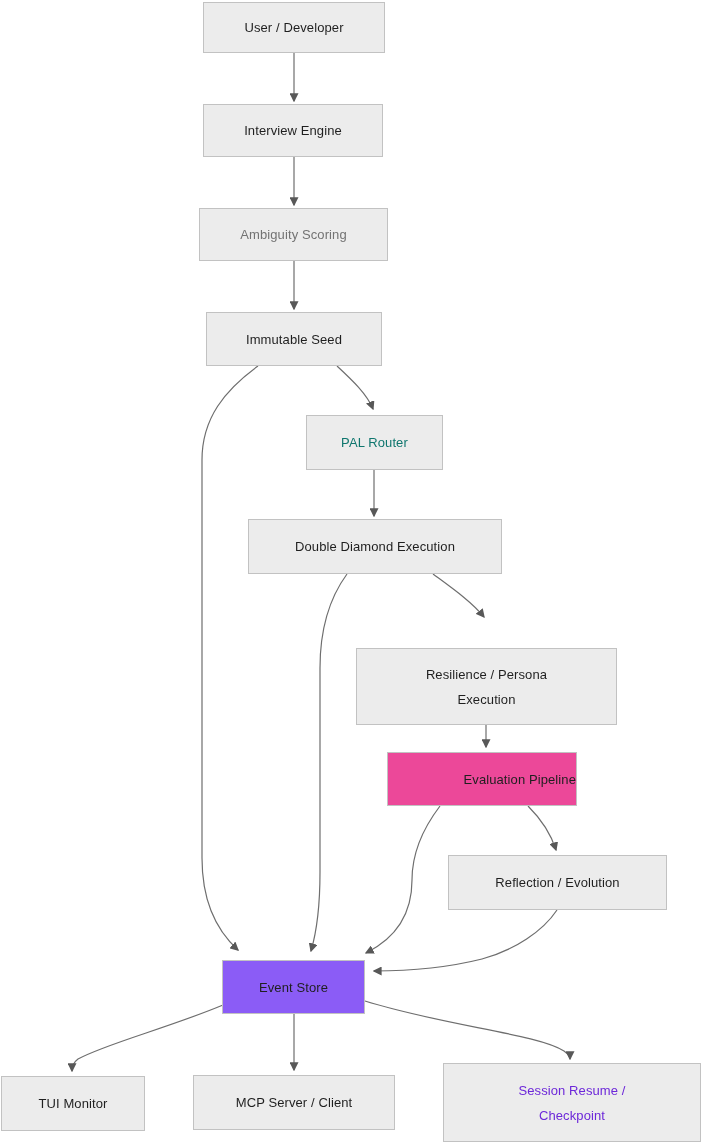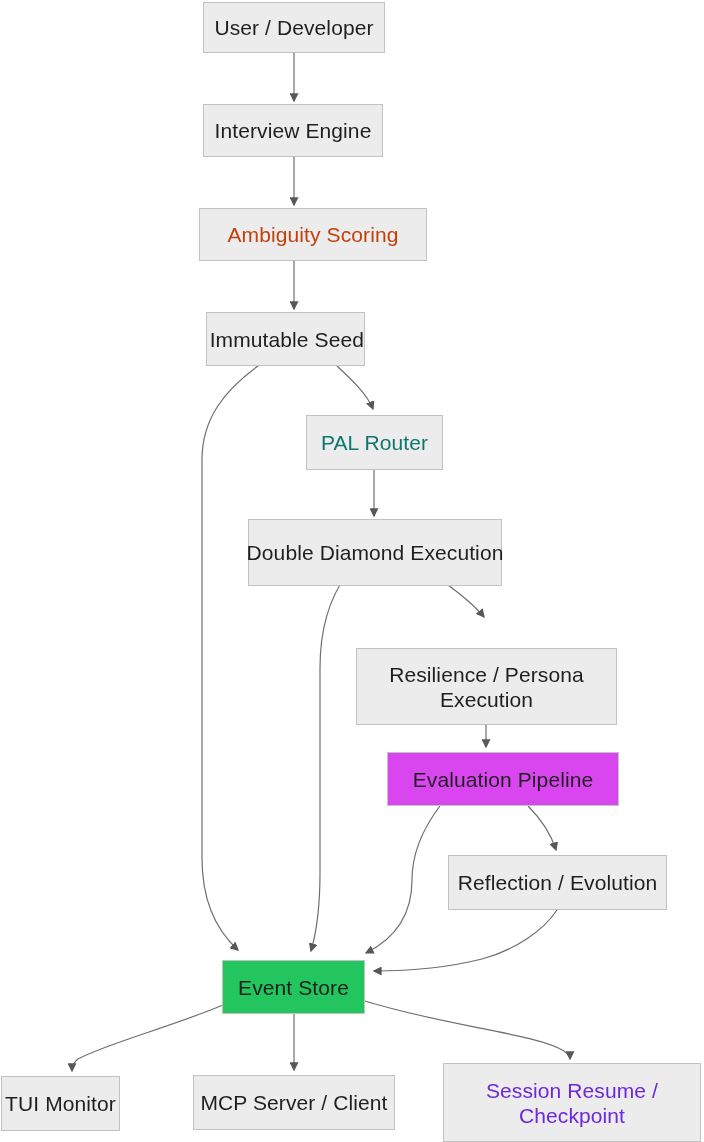--- a/index.html
+++ b/index.html
@@ -23,21 +23,21 @@
     height: 1142px;
   }
   .node {
     position: absolute;
     box-sizing: border-box;
     display: flex;
     flex-direction: column;
     align-items: center;
     justify-content: center;
     text-align: center;
-    font-size: 21px;
+    font-size: 13px;
     line-height: 25px;
     letter-spacing: 0.1px;
   }
   .node-line {
     display: block;
     white-space: nowrap;
   }
   .edge {
     fill: none;
   }
@@ -70,46 +70,46 @@
         <path d="M365,1001 C445,1026 538,1034 564,1051 C568,1054 570,1057 570,1059" class="edge" stroke="#6e6e6e" stroke-width="1.2" marker-end="url(#arrowhead)"></path>
       </g>
   </svg>
   <div id="node-layer">
       <div class="node" style="left: 203px; top: 2px; width: 182px; height: 51px; background: rgb(236, 236, 236); border: 1.5px solid rgb(194, 194, 194); color: rgb(31, 31, 31);">
         <span class="node-line">User / Developer</span>
       </div>
       <div class="node" style="left: 203px; top: 104px; width: 180px; height: 53px; background: rgb(236, 236, 236); border: 1.5px solid rgb(194, 194, 194); color: rgb(31, 31, 31); text-align: right;">
         <span class="node-line">Interview Engine</span>
       </div>
-      <div class="node" style="left: 199px; top: 208px; width: 228px; height: 53px; background: rgb(236, 236, 236); border: 1.5px solid rgb(194, 194, 194); color: #c2410c;">
+      <div class="node" style="left: 199px; top: 208px; width: 189px; height: 53px; background: rgb(236, 236, 236); border: 1.5px solid rgb(194, 194, 194); color: #737373;">
         <span class="node-line">Ambiguity Scoring</span>
       </div>
-      <div class="node" style="left: 206px; top: 312px; width: 159px; height: 54px; background: rgb(236, 236, 236); border: 1.5px solid rgb(194, 194, 194); color: rgb(31, 31, 31); align-items: flex-end;">
+      <div class="node" style="left: 206px; top: 312px; width: 176px; height: 54px; background: rgb(236, 236, 236); border: 1.5px solid rgb(194, 194, 194); color: rgb(31, 31, 31);">
         <span class="node-line">Immutable Seed</span>
       </div>
       <div class="node" style="left: 306px; top: 415px; width: 137px; height: 55px; background: rgb(236, 236, 236); border: 1.5px solid rgb(194, 194, 194); color: #0f766e;">
         <span class="node-line">PAL Router</span>
       </div>
-      <div class="node" style="left: 248px; top: 519px; width: 254px; height: 67px; background: rgb(236, 236, 236); border: 1.5px solid rgb(194, 194, 194); color: rgb(31, 31, 31);">
+      <div class="node" style="left: 248px; top: 519px; width: 254px; height: 55px; background: rgb(236, 236, 236); border: 1.5px solid rgb(194, 194, 194); color: rgb(31, 31, 31);">
         <span class="node-line">Double Diamond Execution</span>
       </div>
       <div class="node" style="left: 356px; top: 648px; width: 261px; height: 77px; background: rgb(236, 236, 236); border: 1.5px solid rgb(194, 194, 194); color: rgb(31, 31, 31);">
         <span class="node-line">Resilience / Persona</span>
         <span class="node-line">Execution</span>
       </div>
-      <div class="node" style="left: 387px; top: 752px; width: 232px; height: 54px; background: #d946ef; border: 1.5px solid rgb(194, 194, 194); color: rgb(31, 31, 31);">
+      <div class="node" style="left: 387px; top: 752px; width: 190px; height: 54px; background: #ec4899; border: 1.5px solid rgb(194, 194, 194); color: rgb(31, 31, 31); align-items: flex-end;">
         <span class="node-line">Evaluation Pipeline</span>
       </div>
       <div class="node" style="left: 448px; top: 855px; width: 219px; height: 55px; background: rgb(236, 236, 236); border: 1.5px solid rgb(194, 194, 194); color: rgb(31, 31, 31);">
         <span class="node-line">Reflection / Evolution</span>
       </div>
-      <div class="node" style="left: 222px; top: 960px; width: 143px; height: 54px; background: #22c55e; border: 1.5px solid rgb(194, 194, 194); color: rgb(31, 31, 31);">
+      <div class="node" style="left: 222px; top: 960px; width: 143px; height: 54px; background: #8b5cf6; border: 1.5px solid rgb(194, 194, 194); color: rgb(31, 31, 31);">
         <span class="node-line">Event Store</span>
       </div>
-      <div class="node" style="left: 1px; top: 1076px; width: 119px; height: 55px; background: rgb(236, 236, 236); border: 1.5px solid rgb(194, 194, 194); color: rgb(31, 31, 31); justify-content: center;">
+      <div class="node" style="left: 1px; top: 1076px; width: 144px; height: 55px; background: rgb(236, 236, 236); border: 1.5px solid rgb(194, 194, 194); color: rgb(31, 31, 31); justify-content: center;">
         <span class="node-line">TUI Monitor</span>
       </div>
       <div class="node" style="left: 193px; top: 1075px; width: 202px; height: 55px; background: rgb(236, 236, 236); border: 1.5px solid rgb(194, 194, 194); color: rgb(31, 31, 31);">
         <span class="node-line">MCP Server / Client</span>
       </div>
       <div class="node" style="left: 443px; top: 1063px; width: 258px; height: 79px; background: rgb(236, 236, 236); border: 1.5px solid rgb(194, 194, 194); color: #6d28d9;">
         <span class="node-line">Session Resume /</span>
         <span class="node-line">Checkpoint</span>
       </div>
     </div>

